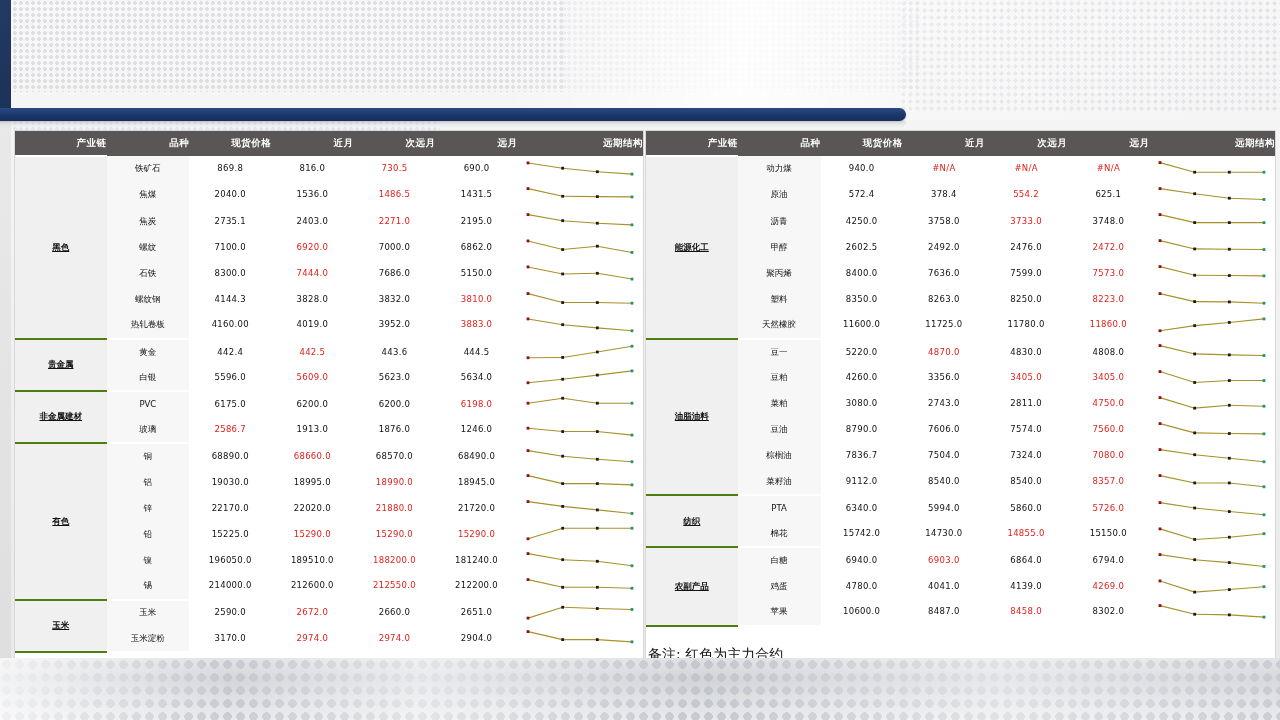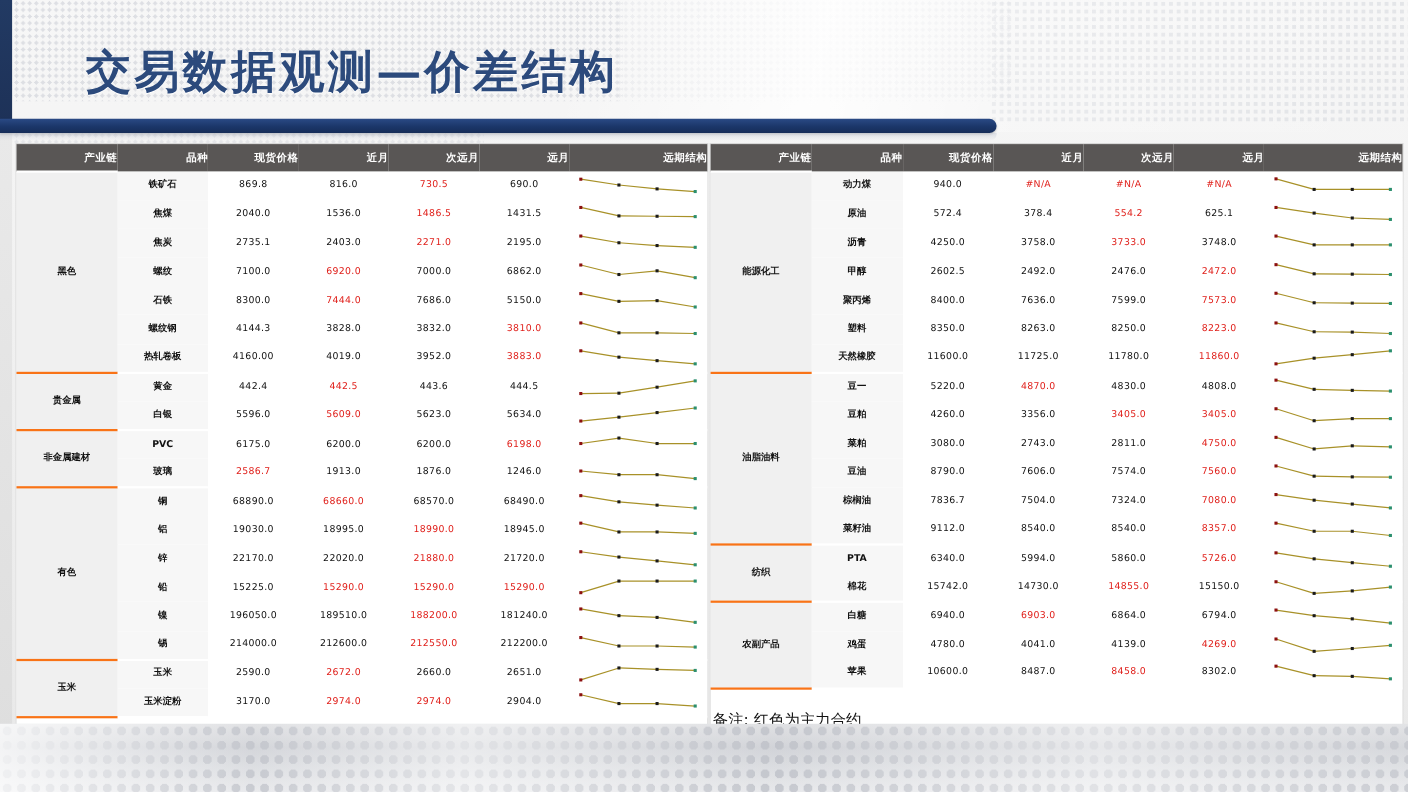--- a/index.html
+++ b/index.html
@@ -117,26 +117,27 @@
     font-family:"DejaVu Sans", sans-serif;
     background:#ffffff;
     height:26.1px;
     line-height:1.1;
   }
   td.chain {
     background:#f0f0f0 !important;
     font-weight:bold;
     font-size:9.5px;
     border-top:2px solid #ffffff;
-    border-bottom:2px solid #f97316;
+    border-bottom:2px solid #4d7c0f;
     color:#000;
+    text-decoration:underline;
   }
   td.variety {
     background:#f7f7f7 !important;
-    font-weight:bold;
+    font-weight:normal;
     font-size:9px;
     color:#000;
     margin-top:13px;
   }
   td.num { letter-spacing:.3px; }
   td.num.hot { color:#e0201b; }
   td.spark { padding:0; vertical-align:middle; }
   td.spark svg { display:block; margin:0 auto; }
   tr.grp-end td { border-bottom:2px solid #ffffff;text-align:center; }
   tr.grp-end td.variety { border-bottom:2px solid #ffffff; }
@@ -162,21 +163,20 @@
   <div class="dotgrid" id="dots-under"></div>
   <div class="dotgrid" id="dots-topright"></div>
   <div id="sheen"></div>
 
   <div id="edge-bar"></div>
   <div id="edge-bar-low"></div>
 
   <div id="title-band"></div>
   <div id="title-band-shade"></div>
 
-  <h1 id="page-title">交易数据观测—价差结构</h1>
 
   <div class="table-wrap" id="table-left">
     <table class="grid">
       <colgroup>
         <col class="colw-chain">
           <col class="colw-variety">
         <col class="colw-num">
           <col class="colw-num">
           <col class="colw-num">
           <col class="colw-num">

